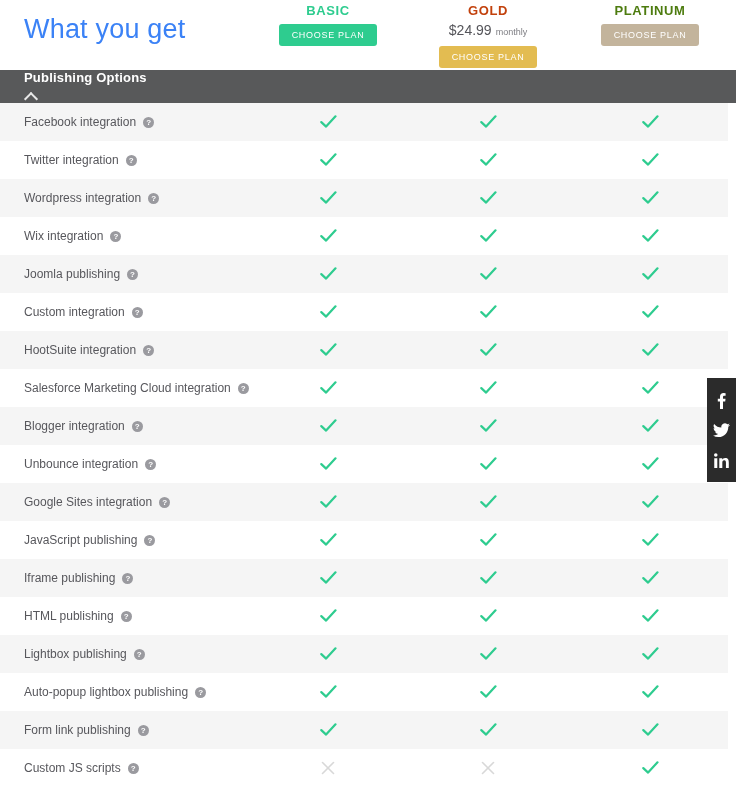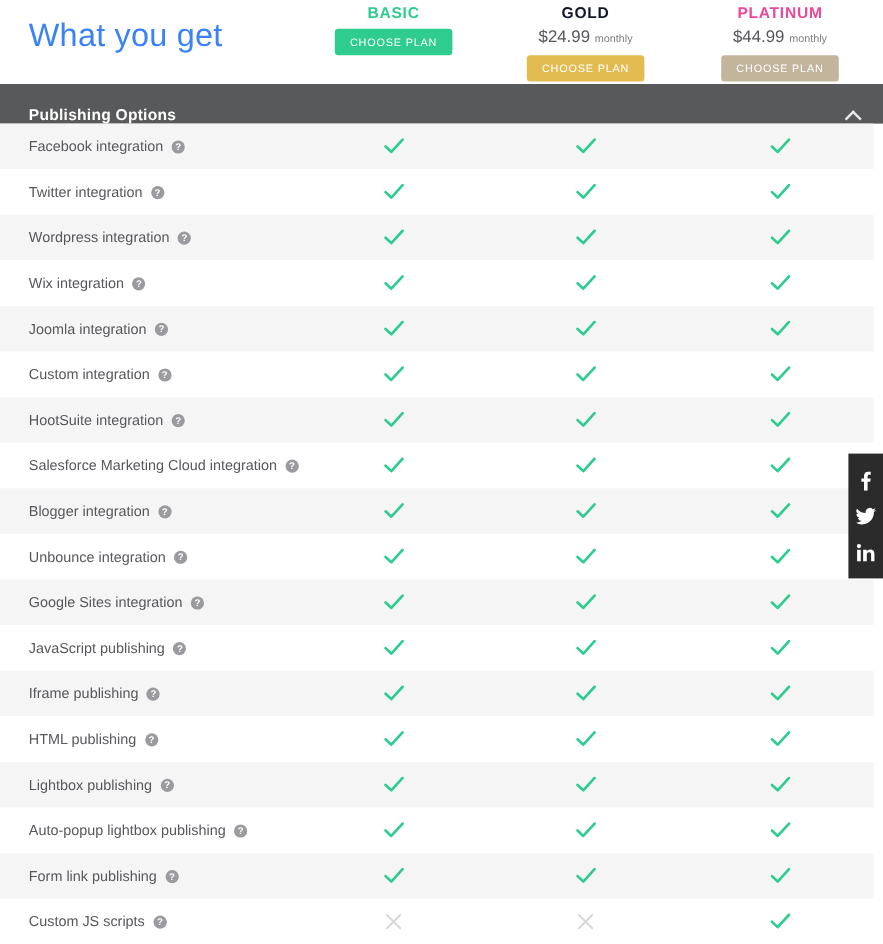--- a/index.html
+++ b/index.html
@@ -48,22 +48,22 @@
   .plan-col.gold     { left: 408px; }
   .plan-col.platinum { left: 570px; }
 
   .plan-name {
     font-size: 13px;
     font-weight: bold;
     letter-spacing: 0.6px;
     line-height: 18px;
   }
   .plan-name.c-basic    { color: #2ecc8f; }
-  .plan-name.c-gold     { color: #0f172a; }
-  .plan-name.c-platinum { color: #ec4899; }
+  .plan-name.c-gold     { color: #c2410c; }
+  .plan-name.c-platinum { color: #4d7c0f; }
 
   .plan-price {
     font-size: 14px;
     color: #55555a;
     line-height: 20px;
     white-space: nowrap;
   }
   .plan-period {
     font-size: 9px;
     color: #7d7d82;
@@ -87,22 +87,23 @@
   .choose-btn.b-basic    { background: #2ecc8f; }
   .choose-btn.b-gold     { background: #e3bc51; }
   .choose-btn.b-platinum { background: #c3b49c; }
 
   
   .section-bar {
     position: relative;
     height: 33px;
     background: #58595a;
     display: flex;
-    align-items: flex-end;
+    align-items: flex-start;
     padding: 0 18px 0 24px;
+    flex-direction: column;
   }
   .section-title {
     color: #ffffff;
     font-size: 13px;
     font-weight: bold;
     letter-spacing: 0.2px;
     flex: 1;
   }
   .chevron-up {
     width: 14px;
@@ -216,23 +217,20 @@
     <div class="plan-col gold">
       <div class="plan-name c-gold">GOLD</div>
       <div class="plan-price">
         <span>$24.99</span><span class="plan-period">monthly</span>
       </div>
       <button class="choose-btn b-gold">CHOOSE PLAN</button>
     </div>
 
     <div class="plan-col platinum">
       <div class="plan-name c-platinum">PLATINUM</div>
-      <div class="plan-price">
-        <span>$44.99</span><span class="plan-period">monthly</span>
-      </div>
       <button class="choose-btn b-platinum">CHOOSE PLAN</button>
     </div>
 
   </div>
 
   <div class="section-bar">
     <span class="section-title">Publishing Options</span>
     <span class="chevron-up"></span>
   </div>
 
@@ -340,21 +338,21 @@
         <div class="cell c3">
           <span class="mark-check">
             <svg width="17" height="14" viewBox="0 0 17 14">
               <path d="M1.3 7.1 L6.1 11.6 L15.5 1.3" fill="none" stroke="#2ecc8f" stroke-width="2.2" stroke-linecap="round" stroke-linejoin="round"></path>
             </svg>
           </span>
         </div>
       </div>
       <div class="feature-row alt">
         <div class="feature-label">
-          <span>Joomla integration</span>
+          <span>Joomla publishing</span>
           <span class="help-icon">?</span>
         </div>
         <div class="cell c1">
           <span class="mark-check">
             <svg width="17" height="14" viewBox="0 0 17 14">
               <path d="M1.3 7.1 L6.1 11.6 L15.5 1.3" fill="none" stroke="#2ecc8f" stroke-width="2.2" stroke-linecap="round" stroke-linejoin="round"></path>
             </svg>
           </span>
         </div>
         <div class="cell c2">

